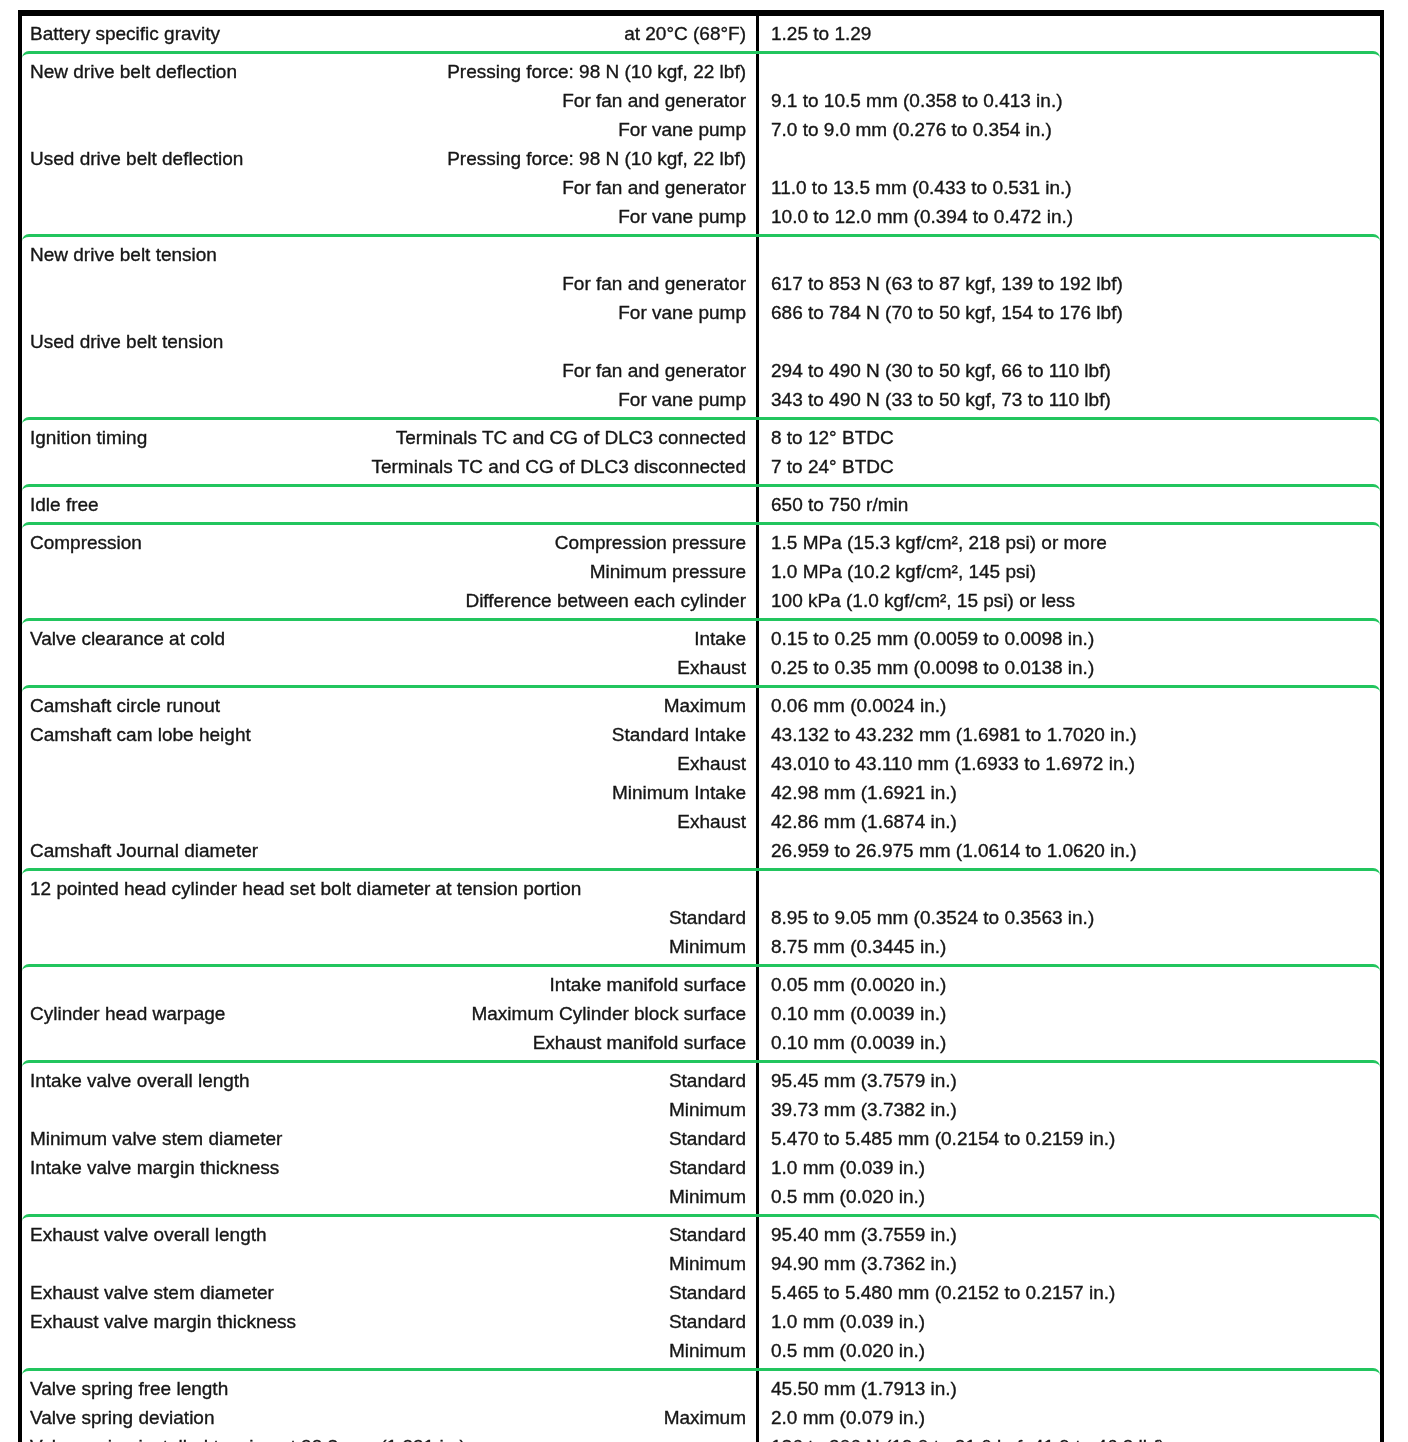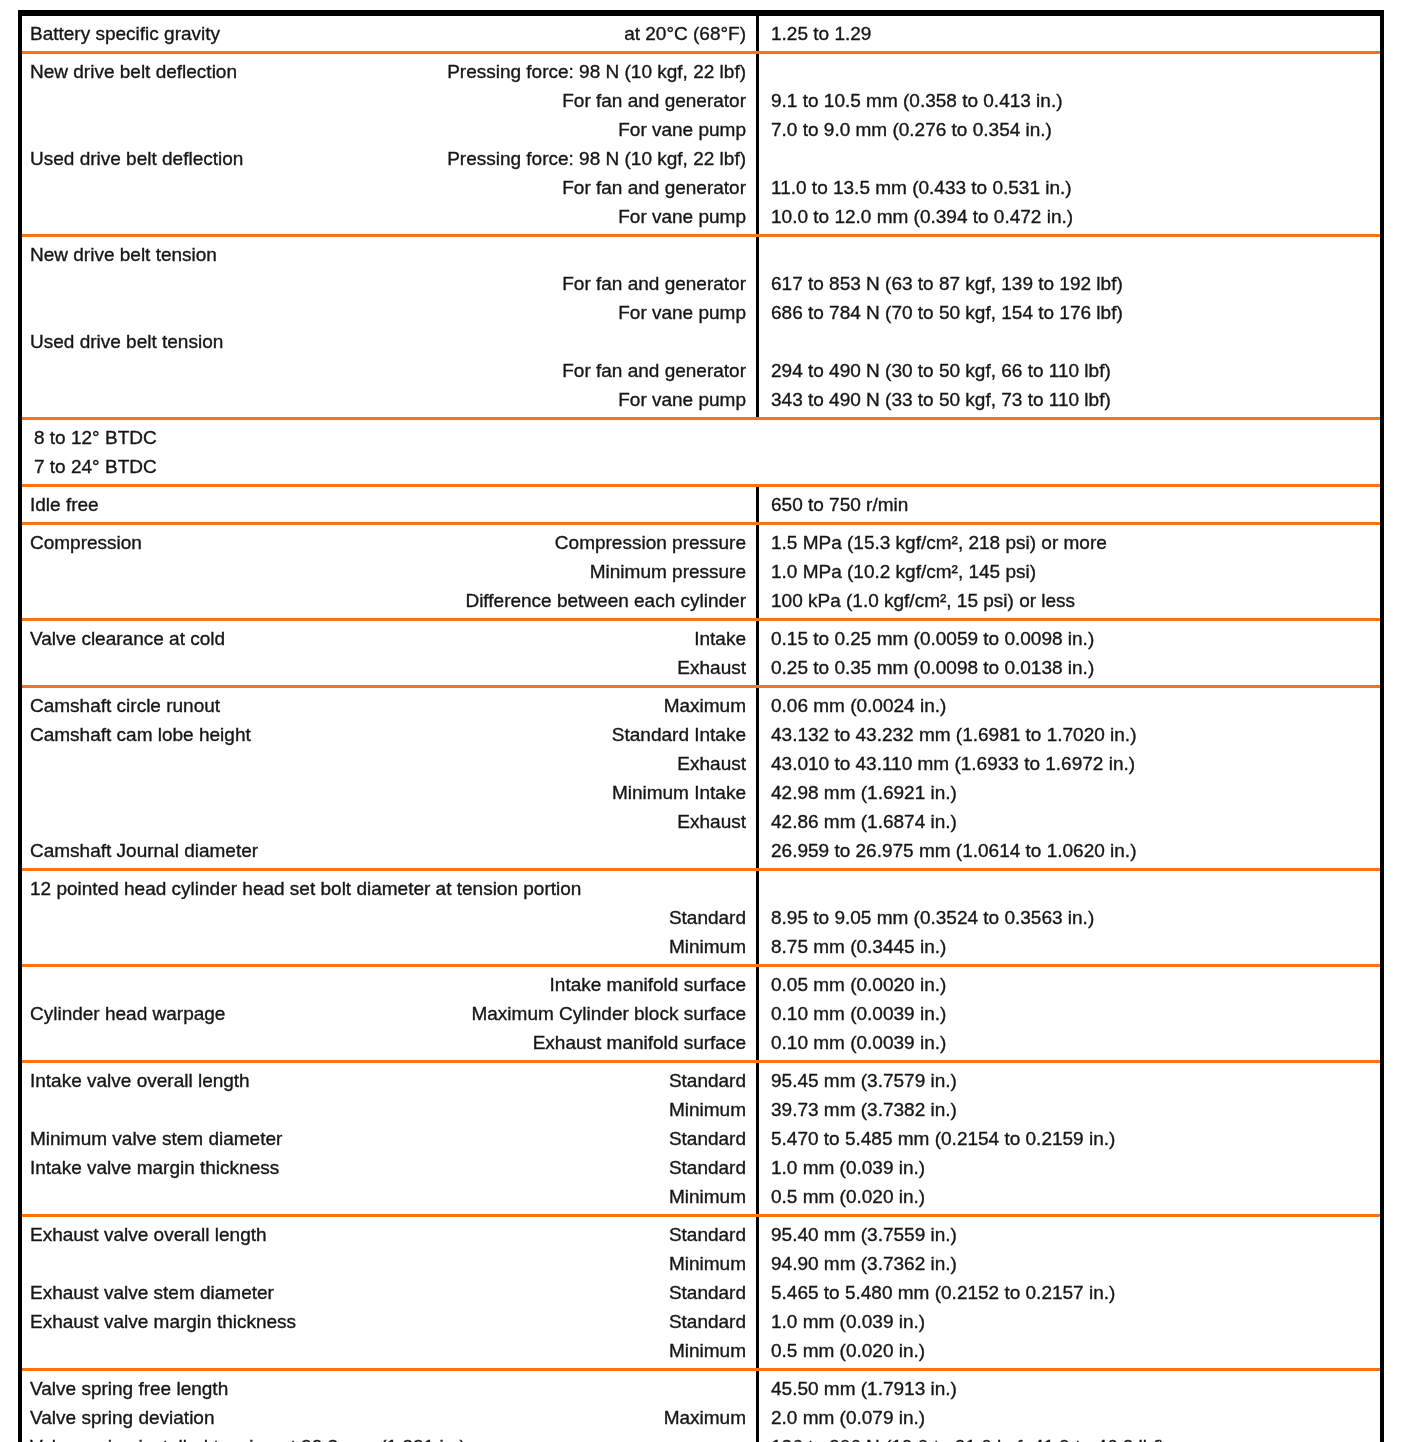--- a/index.html
+++ b/index.html
@@ -20,23 +20,24 @@
     border: 4px solid #000;
     border-top-width: 6px;
     background: #fff;
     color: #161616;
     font-size: 19px;
     -webkit-text-stroke: 0.35px #161616;
   }
   .spec-section {
     display: flex;
     align-items: stretch;
+    border-radius: 7px;
   }
   .spec-section + .spec-section {
-    border-top: 3px solid #f97316;
+    border-top: 3px solid #22c55e;
   }
   .spec-left-cell {
     box-sizing: border-box;
     width: 737px;
     flex: 0 0 737px;
     border-right: 3px solid #000;
     padding: 3px 10px 3px 8px;
   }
   .spec-value-cell {
     box-sizing: border-box;
@@ -161,20 +162,30 @@
         </div>
         <div class="spec-line">
           <span class="spec-value">294 to 490 N (30 to 50 kgf, 66 to 110 lbf)</span>
         </div>
         <div class="spec-line">
           <span class="spec-value">343 to 490 N (33 to 50 kgf, 73 to 110 lbf)</span>
         </div>
       </div>
     </div>
     <div class="spec-section">
+      <div class="spec-left-cell">
+        <div class="spec-line">
+          <span class="spec-label">Ignition timing</span>
+          <span class="spec-condition">Terminals TC and CG of DLC3 connected</span>
+        </div>
+        <div class="spec-line">
+          <span class="spec-label"></span>
+          <span class="spec-condition">Terminals TC and CG of DLC3 disconnected</span>
+        </div>
+      </div>
       <div class="spec-value-cell">
         <div class="spec-line">
           <span class="spec-value">8 to 12° BTDC</span>
         </div>
         <div class="spec-line">
           <span class="spec-value">7 to 24° BTDC</span>
         </div>
       </div>
     </div>
     <div class="spec-section">

